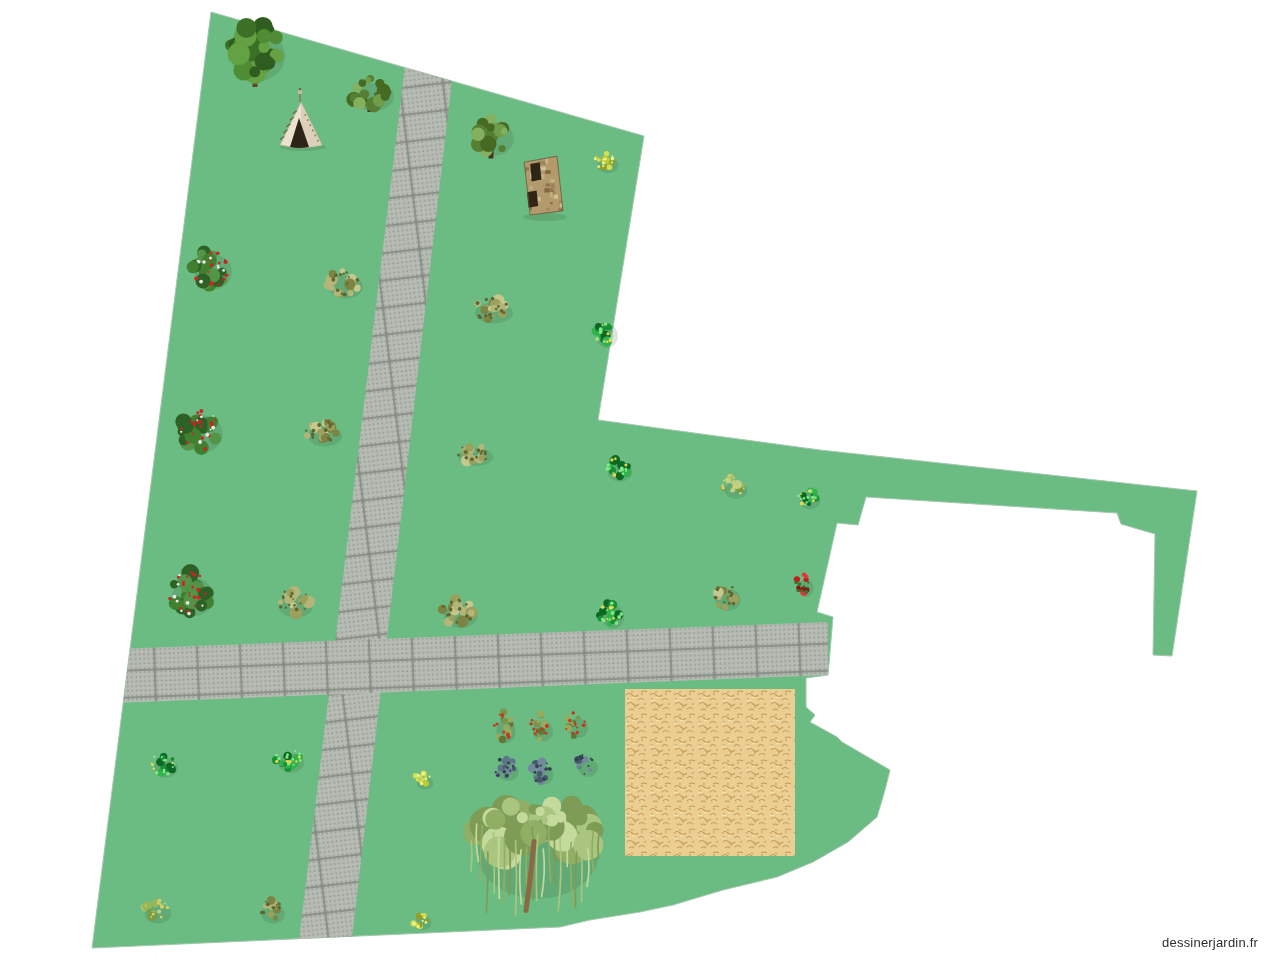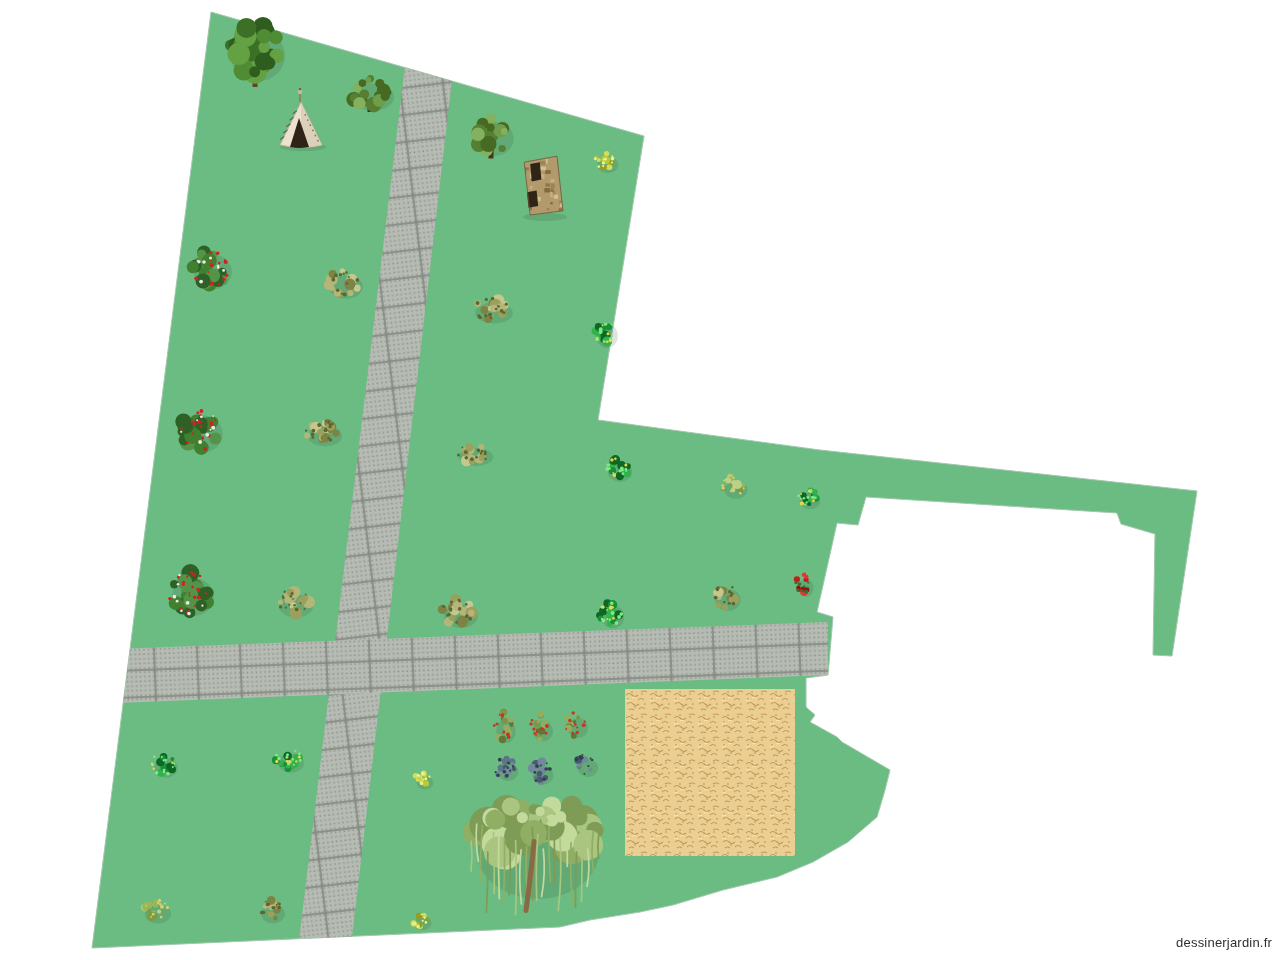--- a/index.html
+++ b/index.html
@@ -3,21 +3,21 @@
 <meta charset="utf-8">
 <style>
   html,body{margin:0;padding:0;}
   body{
     width:1280px;height:960px;position:relative;overflow:hidden;
     background:#ffffff;font-family:"Liberation Sans",sans-serif;
   }
   #plan-wrap{position:absolute;inset:0;}
   #plan-svg{position:absolute;left:0;top:0;}
   #watermark{
-    position:absolute;right:8px;bottom:10px;
+    position:absolute;right:22px;bottom:10px;
     font-size:13px;letter-spacing:0.2px;color:#2e2e2e;
     font-family:"Liberation Sans",sans-serif;
   }
 </style>
 </head>
 <body style="background: rgb(255, 255, 255);">
 
 <div id="plan-wrap">
   <svg id="plan-svg" xmlns="http://www.w3.org/2000/svg" width="1280" height="960" viewBox="0 0 1280 960">
       <defs>

